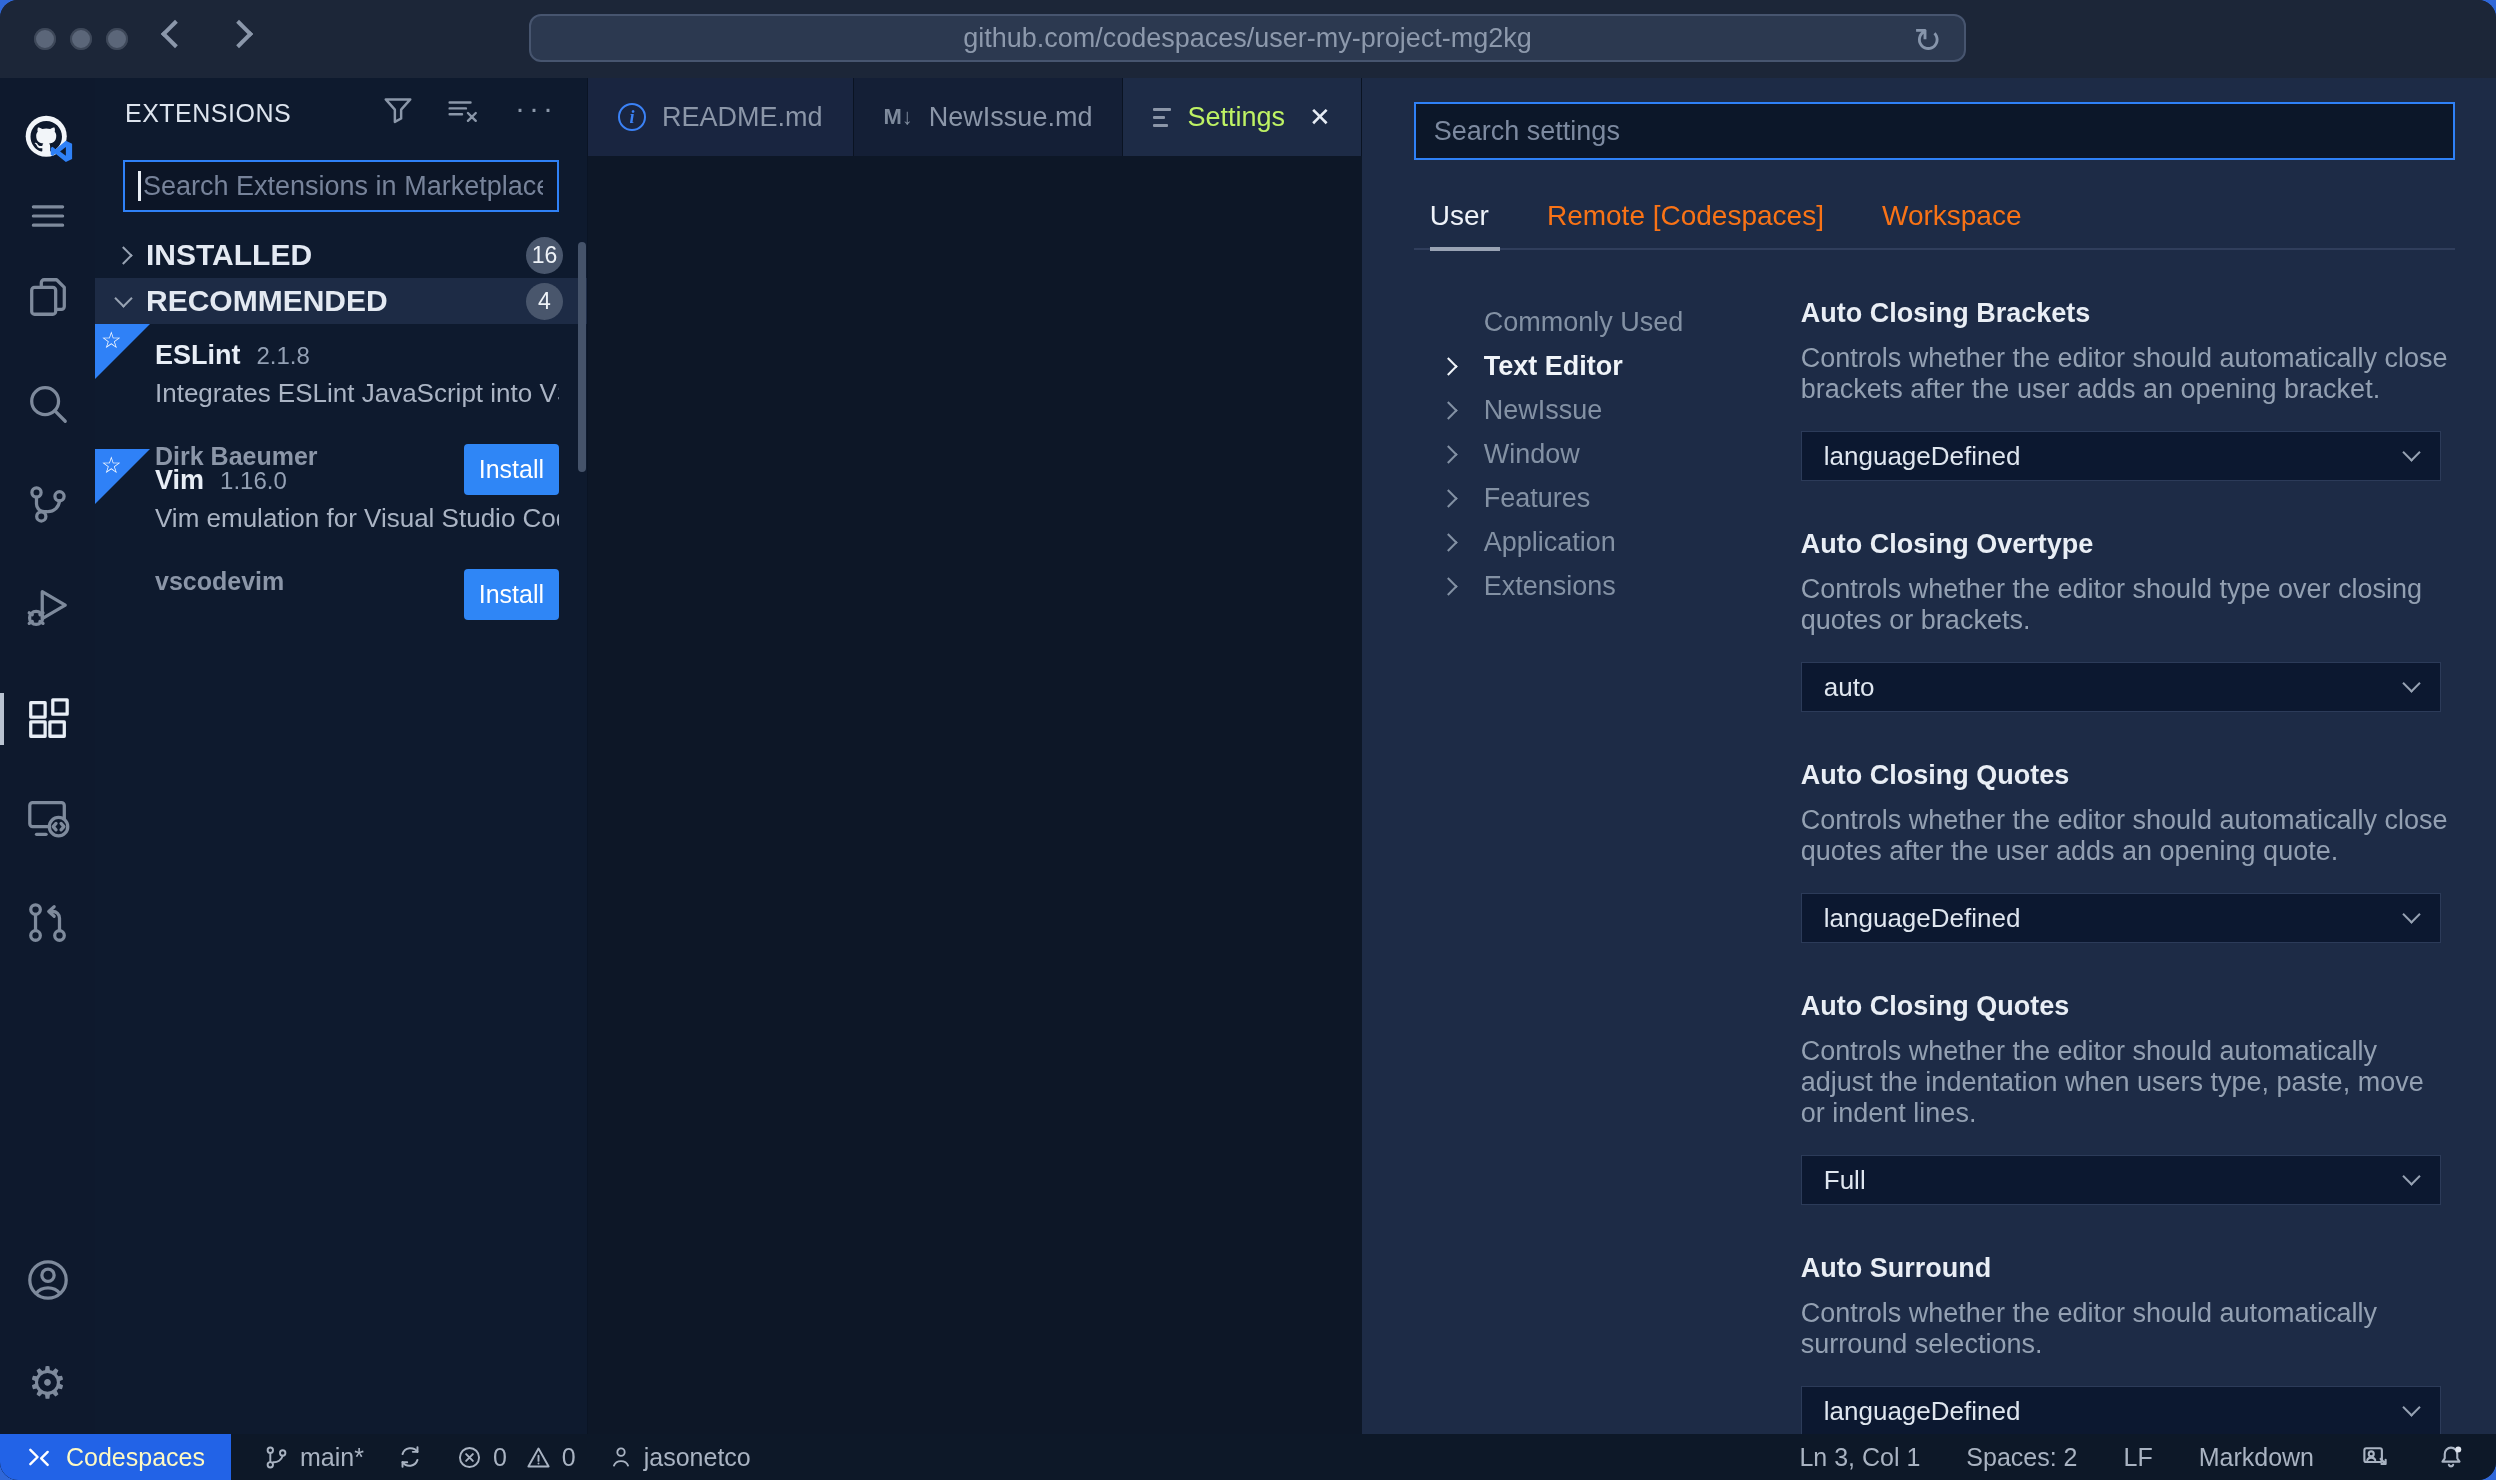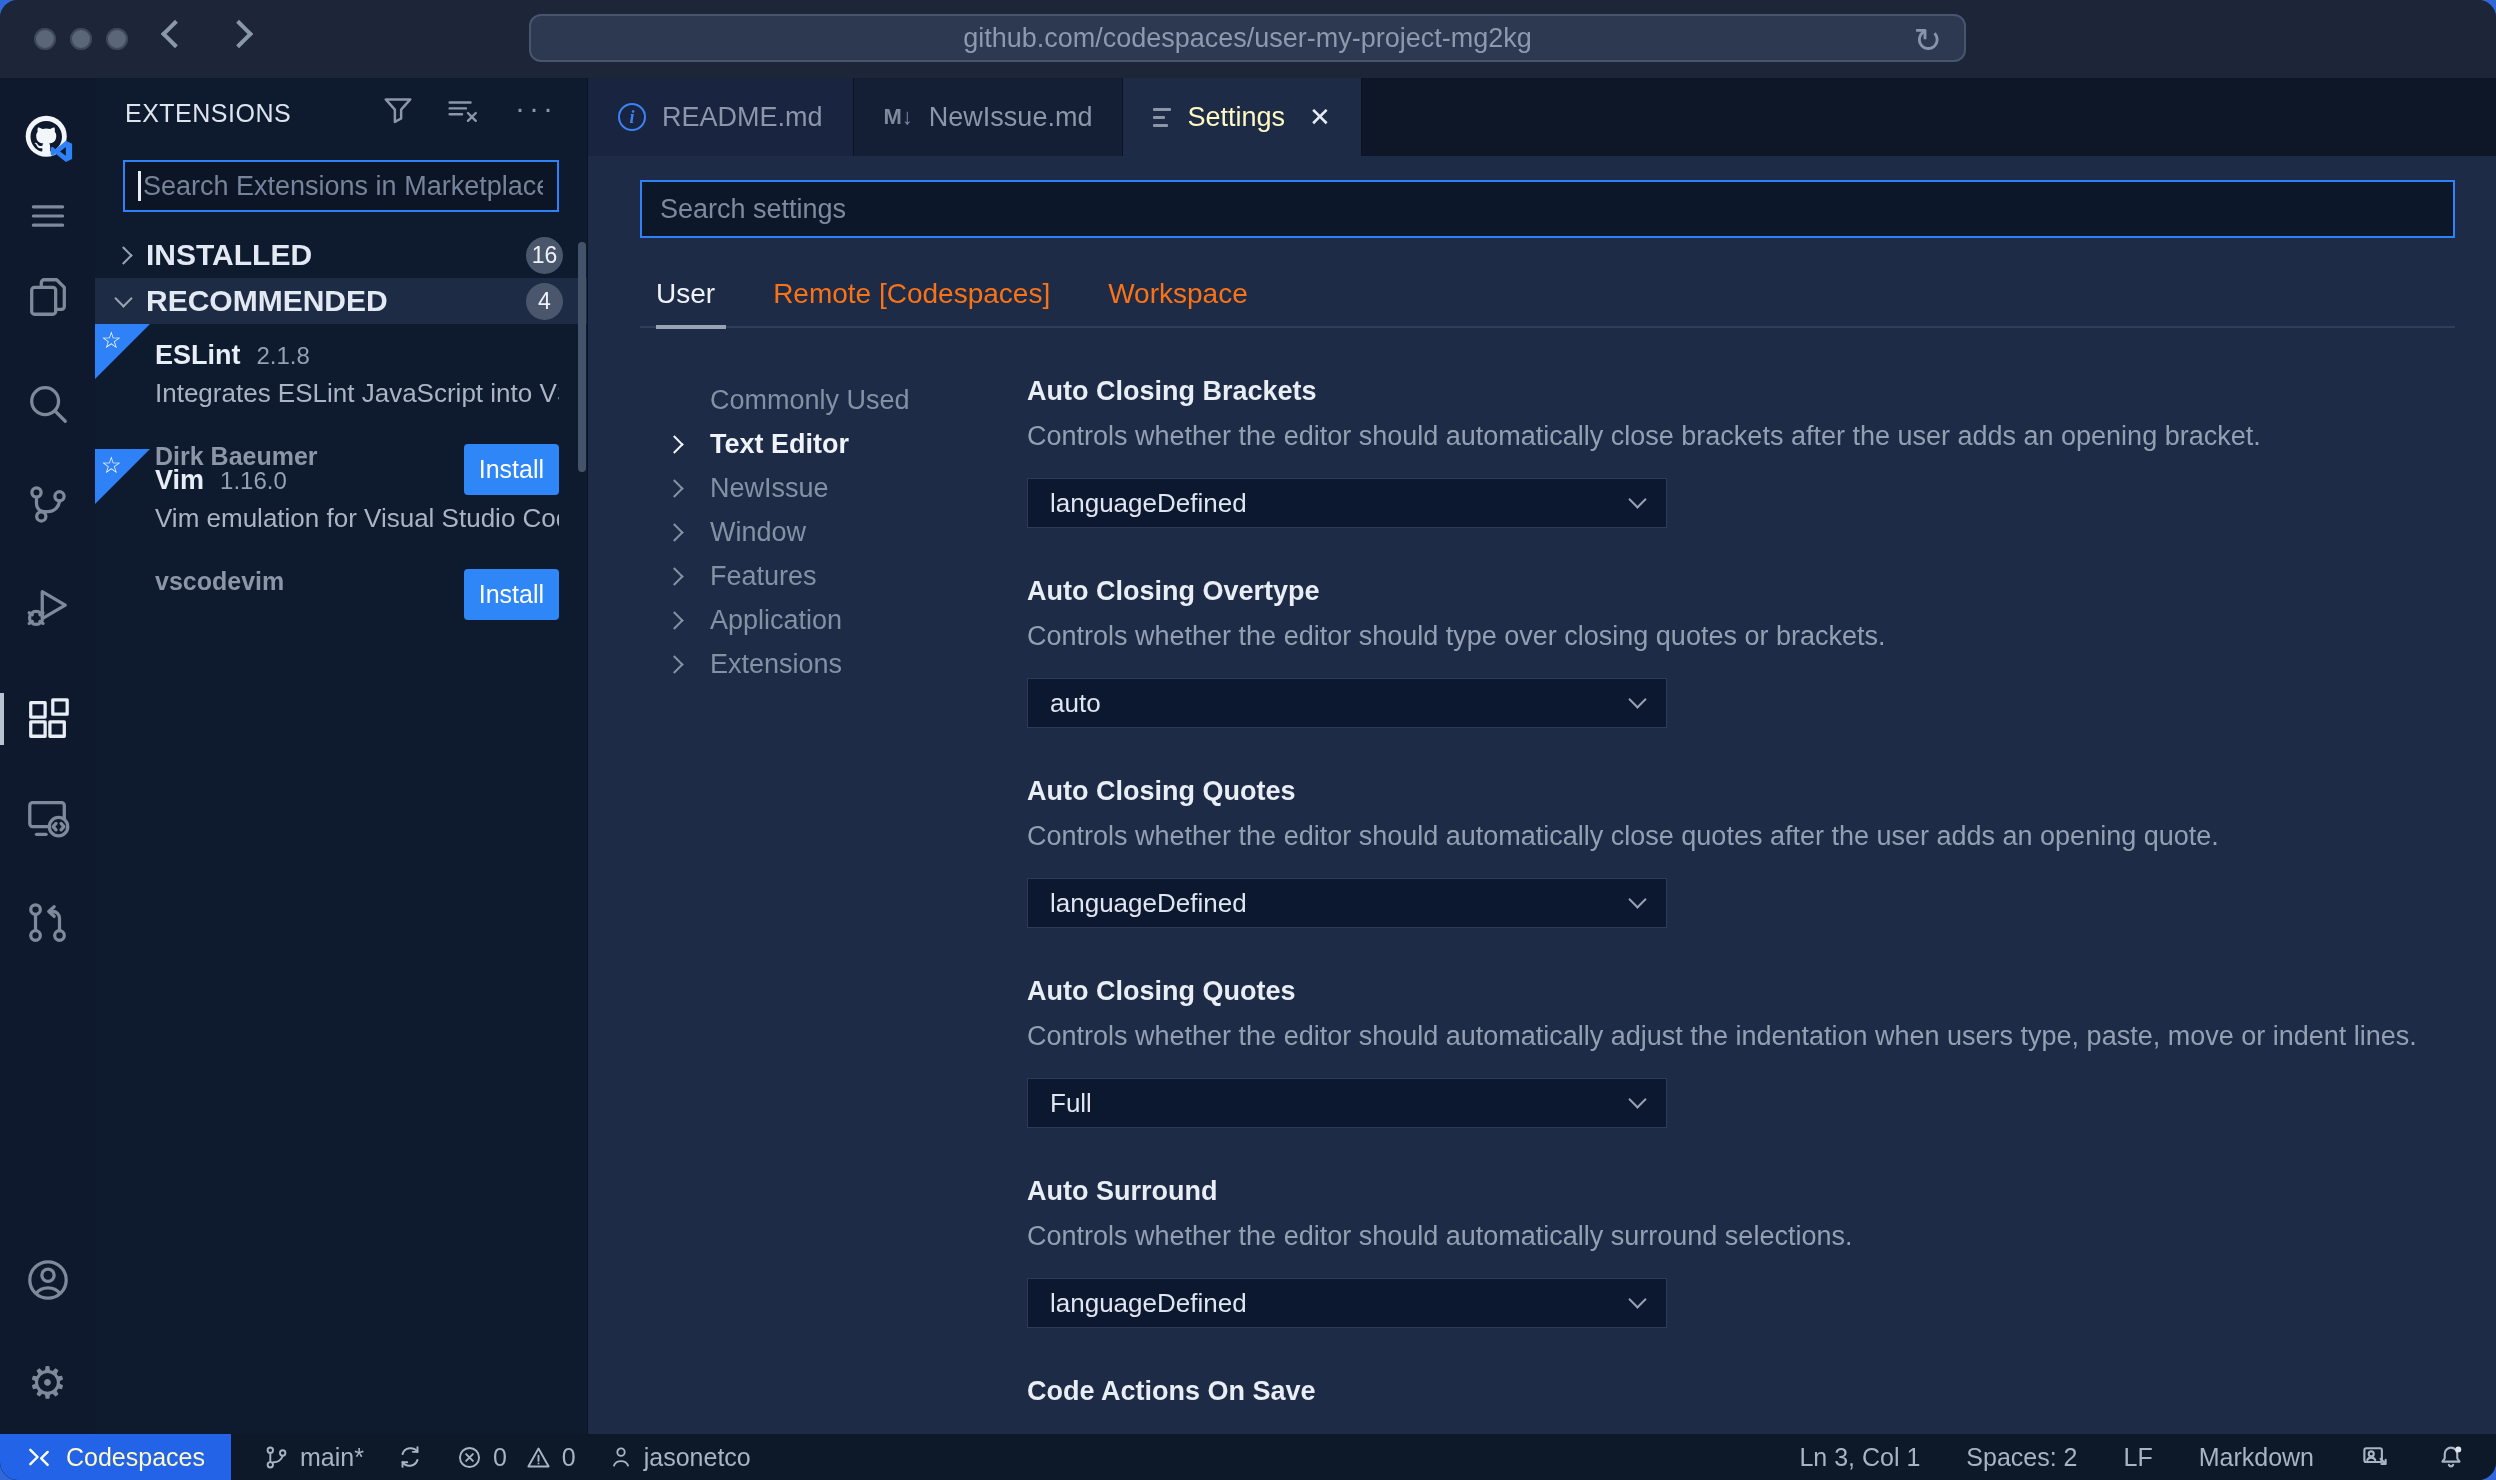--- a/index.html
+++ b/index.html
@@ -61,26 +61,26 @@
   .ext-title-row { display:flex; align-items:baseline; }
   .ext-name { font-size:27px; font-weight:700; color:#e8eef6; }
   .ext-ver { font-size:24px; color:#93a0b4; margin-left:16px; }
   .ext-desc { font-size:26px; color:#aab4c4; margin-top:7px; white-space:nowrap; overflow:hidden; }
   .ext-footer { display:flex; align-items:center; margin-top:9px; }
   .ext-author { font-size:25px; font-weight:700; color:#8b96a8; }
   .install-btn { margin-left:auto; background:#2f86f6; color:#fff; font-size:25px; padding:11px 15px; border-radius:4px; border:none; font-family:"Liberation Sans", sans-serif;margin-top:26px; }
   .side-scrollthumb { position:absolute; right:1px; top:164px; width:8px; height:230px; background:#45536a; border-radius:4px; }
 
   
-  .editor { flex:1; display:flex; flex-direction:column; background:#0d1727; min-width:0; }
+  .editor { flex:1; display:flex; flex-direction:row; background:#0d1727; min-width:0; }
   .tabstrip { height:78px; flex:none; display:flex; background:#0d1727; }
   .tab { display:flex; align-items:center; gap:16px; padding:0 30px; font-size:27px; color:#8b96a8; border-right:1px solid #0a1322; }
   .tab.readme { background:#192540; }
   .tab.newissue { background:#141f36; }
-  .tab.active { background:#1d2b46; color:#fef9c3; }
+  .tab.active { background:#1d2b46; color:#bef264; }
   .info-i { width:28px; height:28px; border:2.5px solid #3b82f6; border-radius:50%; color:#3b82f6;
             display:flex; align-items:center; justify-content:center; font:italic 700 18px "Liberation Serif", serif; }
   .info-i::after { content:"i"; }
   .md-icon { color:#7e8a9c; font-weight:700; font-size:22px; }
   .md-icon::after { content:"M↓"; }
   .lines-icon { display:flex; flex-direction:column; gap:5px; }
   .lines-icon span { height:3px; background:#8b96a8; border-radius:1px; }
   .lines-icon .l1 { width:18px; } .lines-icon .l2 { width:12px; } .lines-icon .l3 { width:15px; }
   .close-x { color:#e6ecf4; font-size:26px; margin-left:8px; }
   .close-x::after { content:"✕"; }

